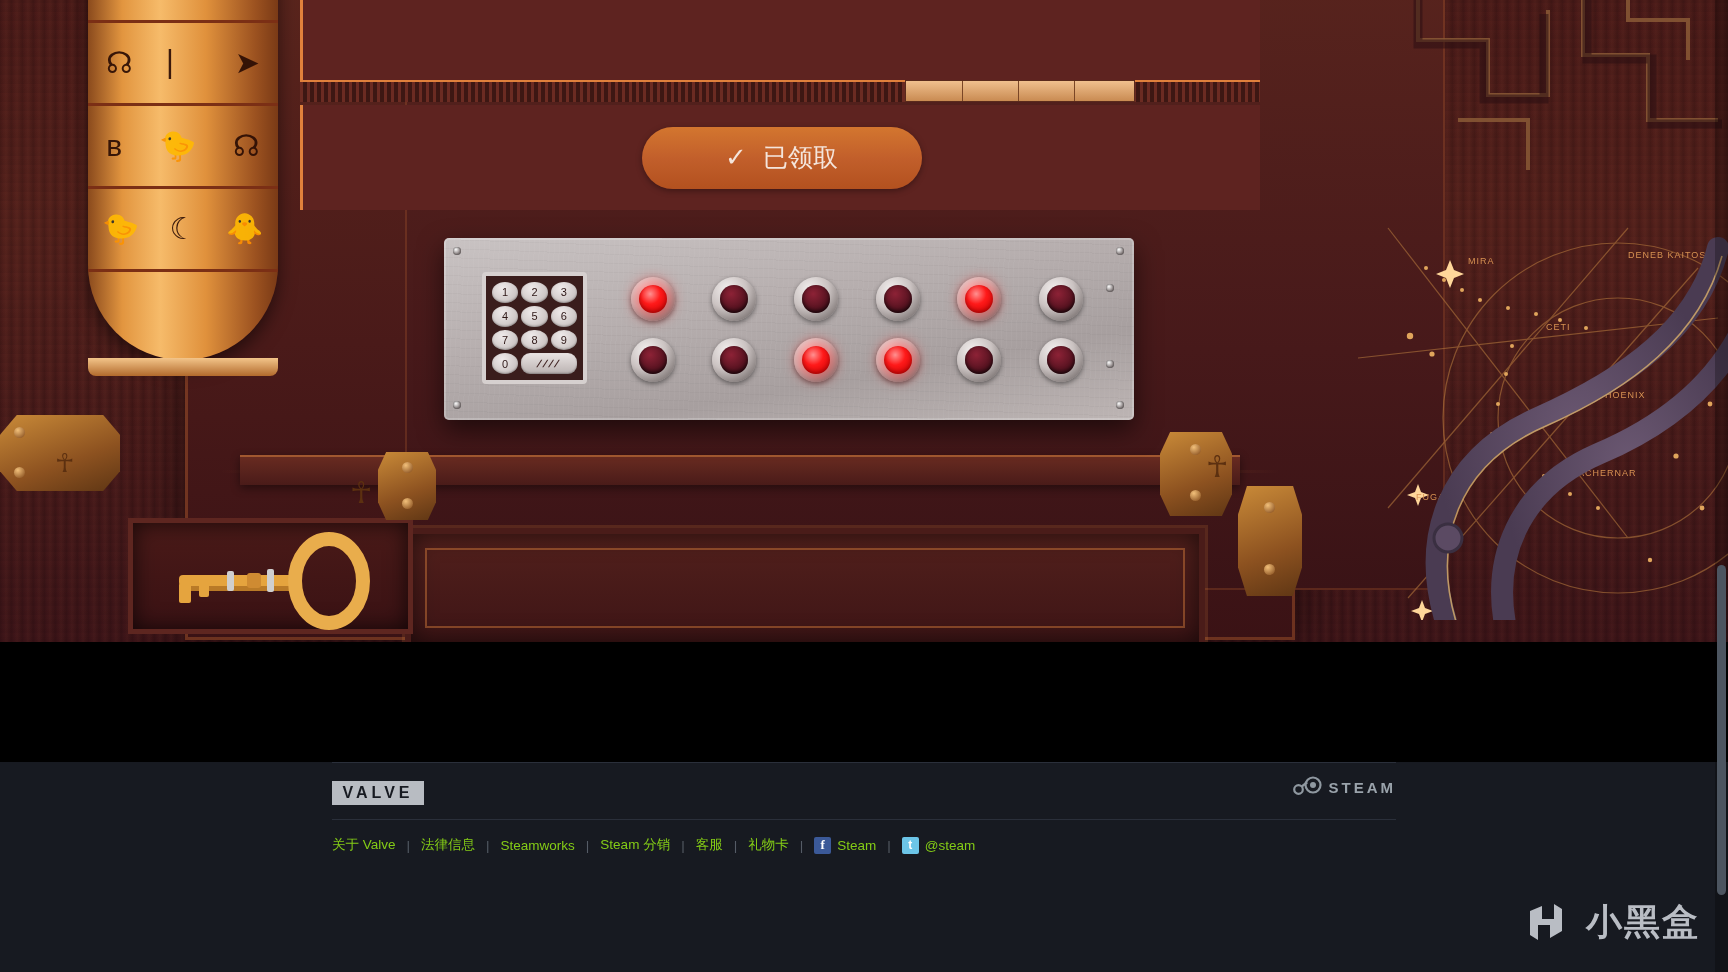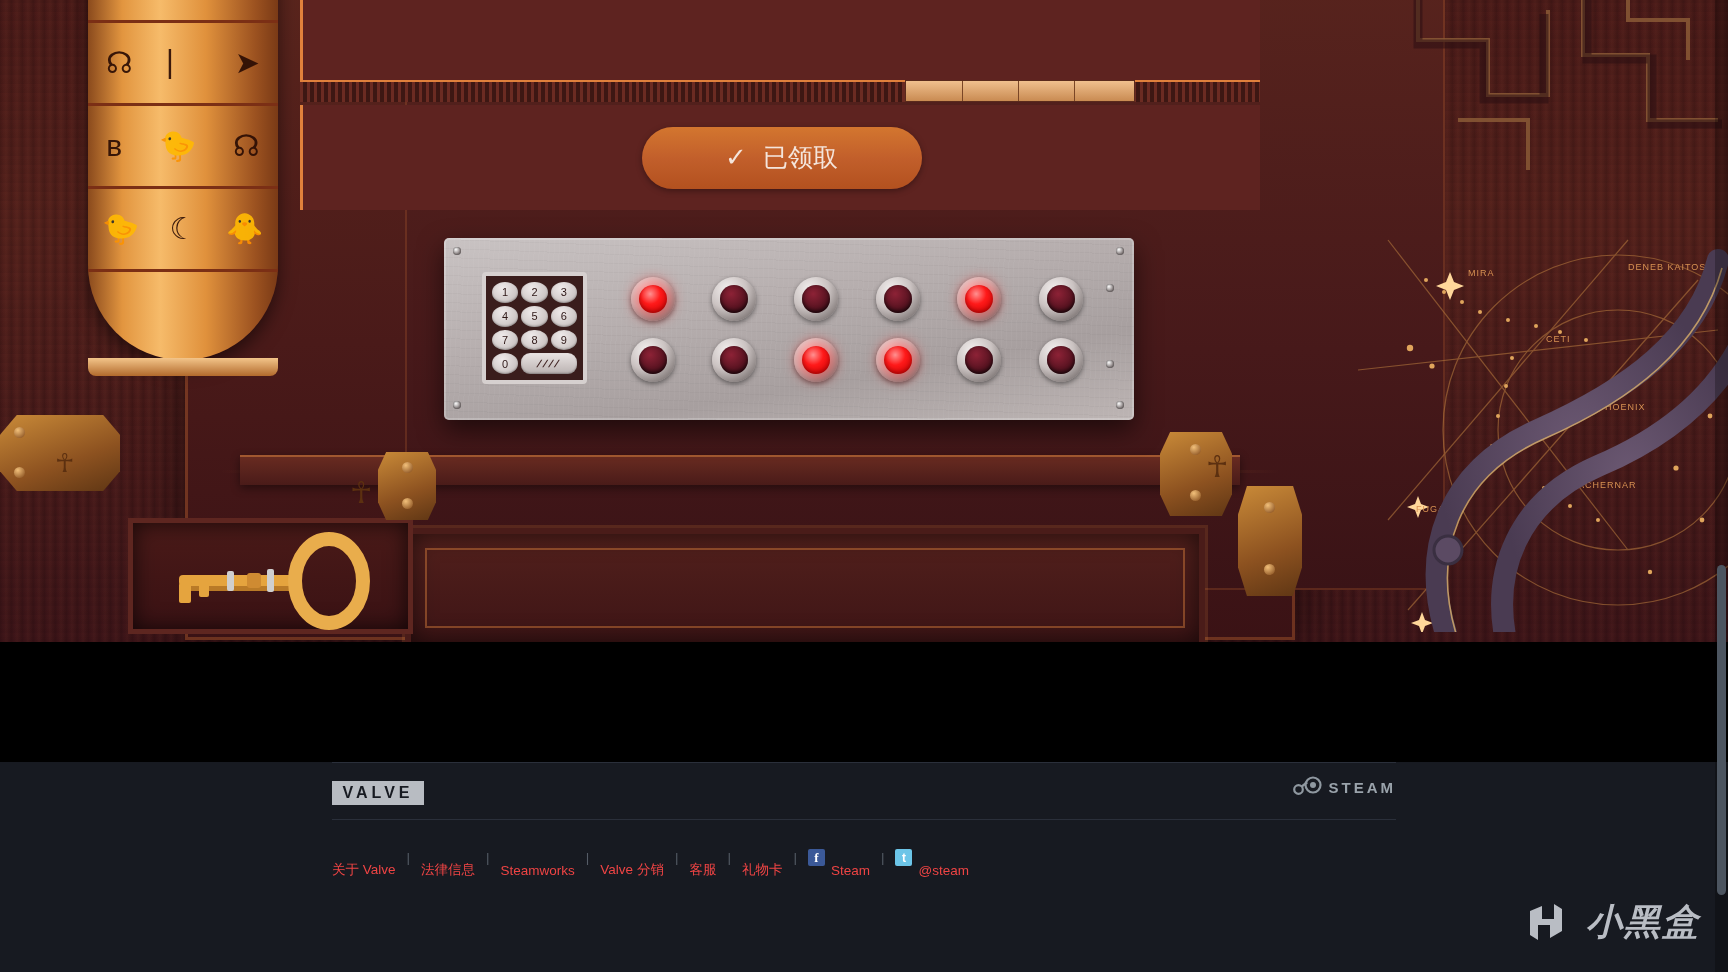--- a/index.html
+++ b/index.html
@@ -65,21 +65,21 @@
     box-shadow: 0 8px 18px rgba(0,0,0,0.5);
     overflow:hidden;
   }
   .glyph-row { position:relative; height:83px; border-bottom:3px solid #7b2f15; display:flex; align-items:center; justify-content:space-around; }
   .glyph { color:#2b0d04; font-size:30px; line-height:1; opacity:0.92; }
   .scroll-cap { position:absolute; left:88px; top:358px; width:190px; height:18px;
     background:linear-gradient(180deg,#f3c58a,#b26a2c); border-radius:0 0 8px 8px; }
 
   
   .starchart {
-    position:absolute; right:0; top:230px; width:430px; height:412px;
+    position:absolute; right:0; top:218px; width:430px; height:412px;
     overflow:hidden;
   }
   .starchart svg { position:absolute; right:-40px; top:-10px; }
   .star-label { font-family:"Liberation Sans", sans-serif; font-size:9px; fill:#d79152; letter-spacing:1px; }
 
   
   .maze { position:absolute; right:0; top:0; width:330px; height:170px; overflow:hidden; }
 
   
   .bracket {
@@ -195,31 +195,31 @@
     width:92px; height:24px; background:#b8bcc2; color:#171a21;
     display:flex; align-items:center; justify-content:center;
     font-size:16px; font-weight:700; letter-spacing:4px; flex:none; margin-top:2px;
   }
   .legal-text { line-height:1.55; font-size:12.5px; color:#8f98a0; }
   .legal-text a { color:#c7d5e0; text-decoration:none; font-weight:700; }
   .sep { color:#6a737c; margin:0 7px; }
   .steam-mark { position:absolute; right:0; top:14px; display:flex; align-items:center; gap:6px; color:#8f98a0; }
   .steam-mark .txt { font-size:15px; letter-spacing:3px; font-weight:700; color:#9aa3ab; }
   .links-row { display:flex; align-items:center; padding:16px 0; gap:0; font-size:13.5px; }
-  .links-row a { color:#ef4444; text-decoration:none; white-space:nowrap;margin-top:25px; }
+  .links-row a { color:#84cc16; text-decoration:none; white-space:nowrap; }
   .links-row .sep2 { color:#555c66; margin:0 11px; }
   .social { display:flex; align-items:center; gap:6px; }
   .ico-fb { width:17px; height:17px; background:#3b5998; color:#fff; font-size:13px; font-weight:700;
     display:flex; align-items:center; justify-content:center; border-radius:2px; font-family:"Liberation Serif", serif;}
   .ico-tw { width:17px; height:17px; background:#6cc5e8; color:#fff; font-size:12px; font-weight:700;
     display:flex; align-items:center; justify-content:center; border-radius:2px; }
 
   
   .watermark { position:absolute; right:28px; bottom:22px; display:flex; align-items:center; gap:12px; }
-  .wm-text { color:#b9bdc4; font-size:36px; font-weight:700; letter-spacing:2px;font-style:italic; }
+  .wm-text { color:#b9bdc4; font-size:36px; font-weight:700; letter-spacing:2px; }
 
   
   .scrollbar { position:absolute; right:0; top:0; width:13px; height:972px; background:rgba(0,0,0,0.25); }
   .scroll-thumb { position:absolute; right:2px; top:565px; width:9px; height:330px; border-radius:5px; background:#4c5560; }
 </style>
 </head>
 <body>
 
 <div id="root">
 
@@ -486,21 +486,21 @@
 
       <div class="hr"></div>
 
       <div class="links-row">
         <a href="#">关于 Valve</a>
         <span class="sep2">|</span>
         <a href="#">法律信息</a>
         <span class="sep2">|</span>
         <a href="#">Steamworks</a>
         <span class="sep2">|</span>
-        <a href="#">Valve 分销</a>
+        <a href="#">Steam 分销</a>
         <span class="sep2">|</span>
         <a href="#">客服</a>
         <span class="sep2">|</span>
         <a href="#">礼物卡</a>
         <span class="sep2">|</span>
         <span class="social">
           <span class="ico-fb">f</span>
           <a href="#">Steam</a>
         </span>
         <span class="sep2">|</span>

